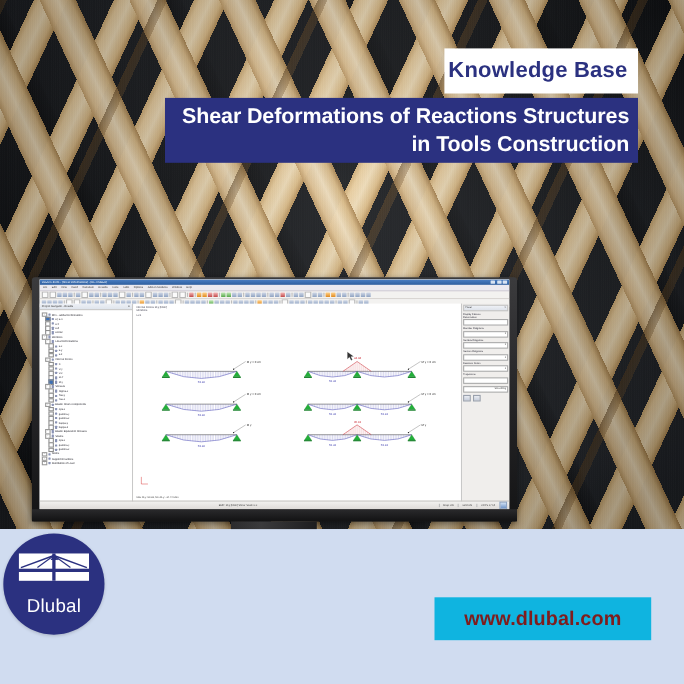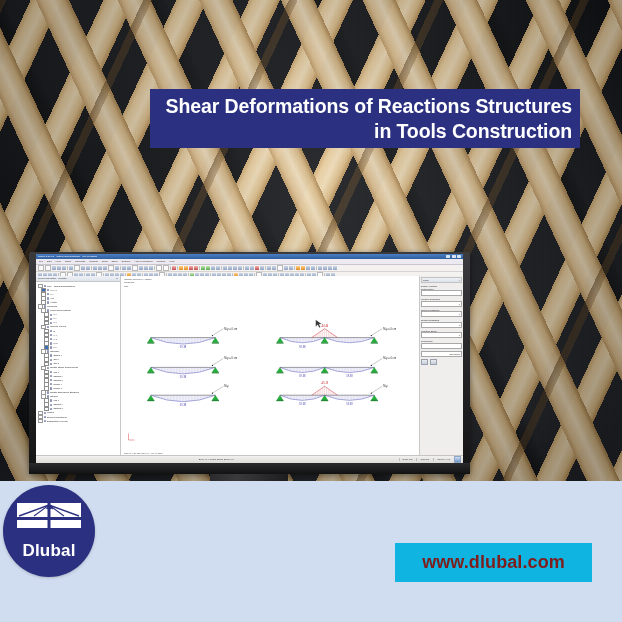--- a/index.html
+++ b/index.html
@@ -182,21 +182,21 @@
 
   
   .bottom{position:absolute;left:0;top:481px;width:622px;height:141px;background:#d0dcf0;}
   .logo{
     position:absolute;left:3px;top:485px;width:92px;height:92px;border-radius:50%;
     background:#2b3180;box-shadow:0 1px 3px rgba(0,0,0,.18);
   }
   .logo .truss{position:absolute;left:14px;top:18px;width:64px;height:34px;}
   .logo .word{
     position:absolute;left:0;right:0;top:56px;text-align:center;
-    color:#ffffff;font-size:17px;font-weight:bold;letter-spacing:.2px;
+    color:#ffffff;font-size:17px;font-weight:normal;letter-spacing:.2px;
   }
   .url-box{
     position:absolute;left:395px;top:543px;width:197px;height:39px;
     background:#0fb4e0;display:flex;align-items:center;justify-content:center;
   }
   .url-box span{color:#7f1d1d;font-size:18px;font-weight:bold;letter-spacing:.1px;}
 </style>
 </head>
 <body>
 
@@ -205,20 +205,23 @@
   <div class="photo">
     <div class="dark"></div>
     <div class="lat shadow"></div>
     <div class="lat a"></div>
     <div class="lat b"></div>
     <div class="lat c"></div>
     <div class="vign"></div>
     <div class="grain"></div>
   </div>
 
+  <div class="kb-box">
+    <span>Knowledge Base</span>
+  </div>
   <div class="title-box">
     <div class="l1">Shear Deformations of Reactions Structures</div>
     <div class="l2">in Tools Construction</div>
   </div>
 
   <div class="monitor">
     <div class="mon-bezel"></div>
     <div class="mon-screen">
 
       <div class="app">

